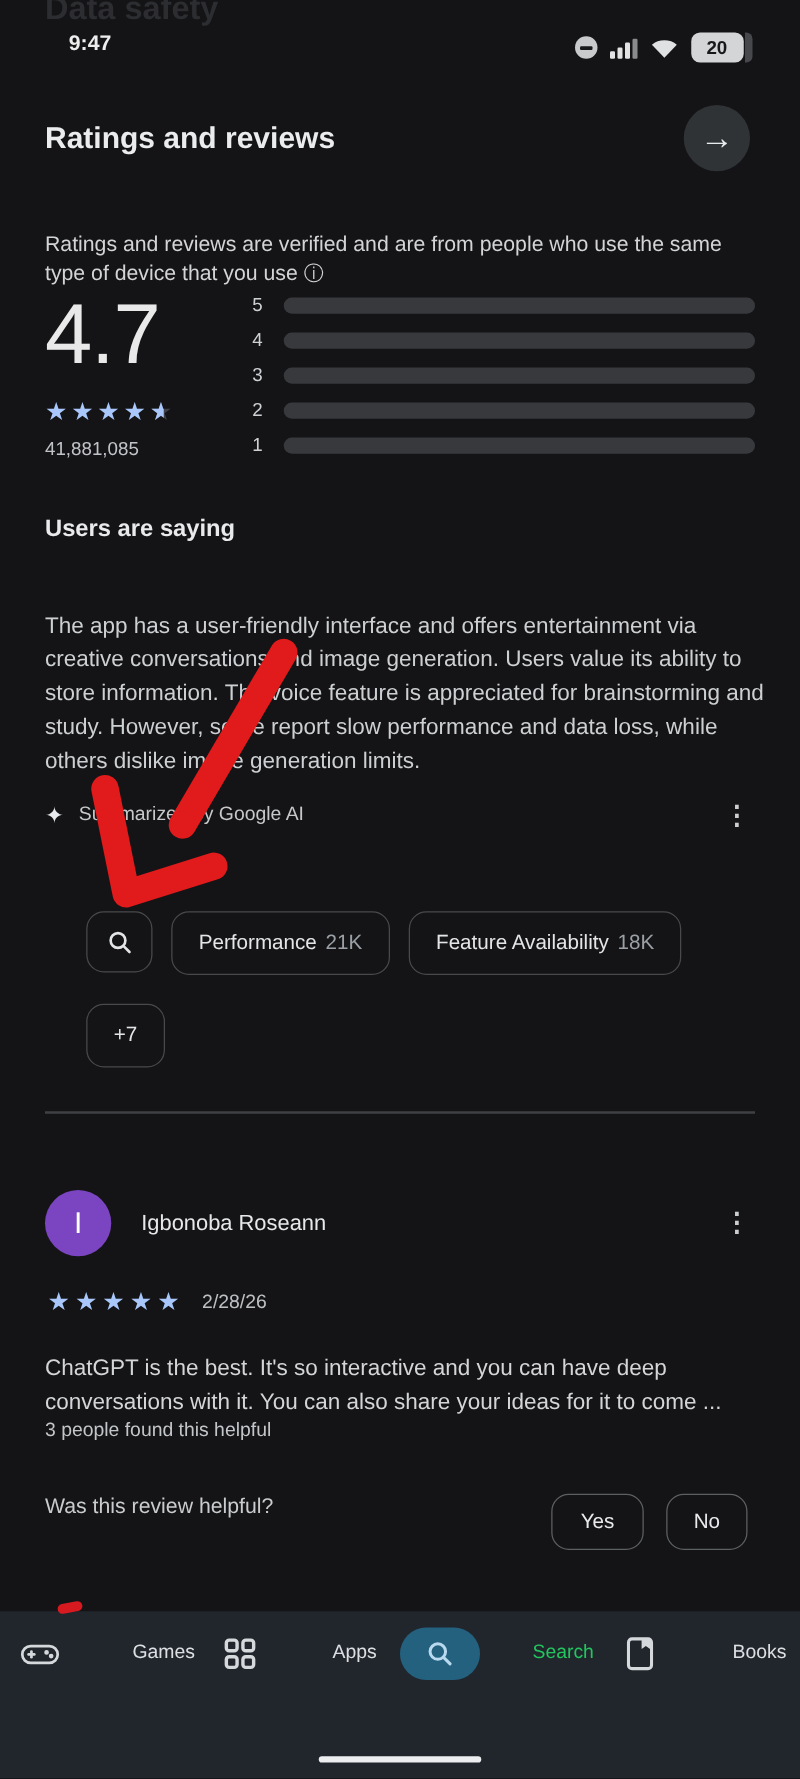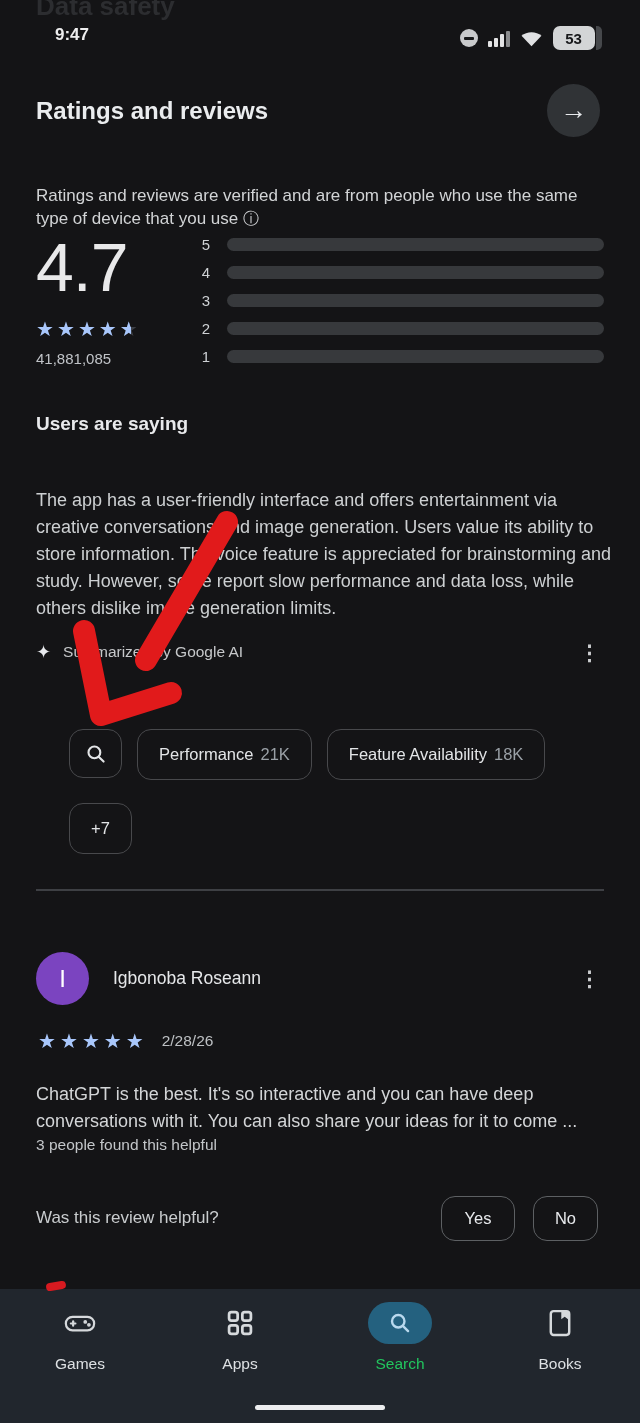--- a/index.html
+++ b/index.html
@@ -70,29 +70,29 @@
   
   .review-head{position:absolute;top:952px;left:36px;right:40px;display:flex;align-items:center;}
   .avatar{width:53px;height:53px;border-radius:50%;background:#7b44c0;color:#fff;
     display:flex;align-items:center;justify-content:center;font-size:24px;}
   .author{margin-left:24px;font-size:17.5px;color:#e6e8ea;}
   .review-stars-row{position:absolute;top:1029px;left:38px;display:flex;align-items:center;}
   .review-stars-row .stars{font-size:20px;letter-spacing:4px;}
   .review-date{margin-left:14px;font-size:15.5px;color:#bdc0c3;}
   .review-body{position:absolute;top:1063px;left:36px;width:580px;font-size:18px;line-height:27px;color:#d3d5d7;}
   .helpful-count{position:absolute;top:1136px;left:36px;font-size:15.5px;color:#c3c6c9;}
-  .helpful-row{position:absolute;top:1195px;left:36px;right:42px;height:46px;display:flex;align-items:center;}
+  .helpful-row{position:absolute;top:1195px;left:36px;right:42px;height:46px;display:flex;}
   .helpful-q{font-size:17px;color:#c9ccce;}
   .btn-outline{height:45px;border:1.5px solid #5d6063;border-radius:14px;background:transparent;
     color:#e8eaed;font-size:16.5px;font-family:Liberation Sans, sans-serif;display:flex;align-items:center;justify-content:center;cursor:pointer;box-sizing:border-box;}
   .btn-yes{margin-left:auto;width:74px;}
   .btn-no{margin-left:18px;width:65px;}
   
   .nav{position:absolute;left:0;right:0;bottom:0;height:134px;background:#21262d;display:flex;}
-  .nav-item{flex:1;display:flex;flex-direction:column;align-items:center;padding-top:13px;cursor:pointer;}
+  .nav-item{flex:1;display:flex;padding-top:13px;cursor:pointer;gap:42px;}
   .nav-icon-slot{height:42px;width:64px;border-radius:21px;display:flex;align-items:center;justify-content:center;}
   .nav-item.active .nav-icon-slot{background:#24617f;}
   .nav-label{margin-top:11px;font-size:15.5px;color:#dde0e3;}
   .nav-item.active .nav-label{color:#22c55e;}
   .home-indicator{position:absolute;bottom:13px;left:255px;width:130px;height:5px;border-radius:3px;background:#ecedef;}
   
   .annotation{position:absolute;left:0;top:0;pointer-events:none;z-index:50;}
   .red-dash{position:absolute;left:46px;top:1282px;width:20px;height:8px;border-radius:4px;
     background:#d71a20;transform:rotate(-10deg);z-index:50;}
   svg{display:block;}
@@ -112,21 +112,21 @@
         <i></i>
         <i></i>
         <i></i>
       </span>
     <span>
       <svg width="23" height="18" viewBox="0 0 18 14">
           <path d="M1.2 5.3 C5.2 1.6 12.8 1.6 16.8 5.3 L9 13.4 Z" fill="#e0e1e3"></path>
         </svg>
     </span>
     <span class="battery">
-      <span class="pill">53</span>
+      <span class="pill">20</span>
       <span class="tail"></span>
     </span>
   </div>
 
   <div class="ratings-title">Ratings and reviews</div>
   <div class="arrow-btn">
     <span>→</span>
   </div>
 
   <p class="ratings-sub"><span>Ratings and reviews are verified and are from people who use the same type of device that you use</span> <span class="info-icon">ⓘ</span></p>

